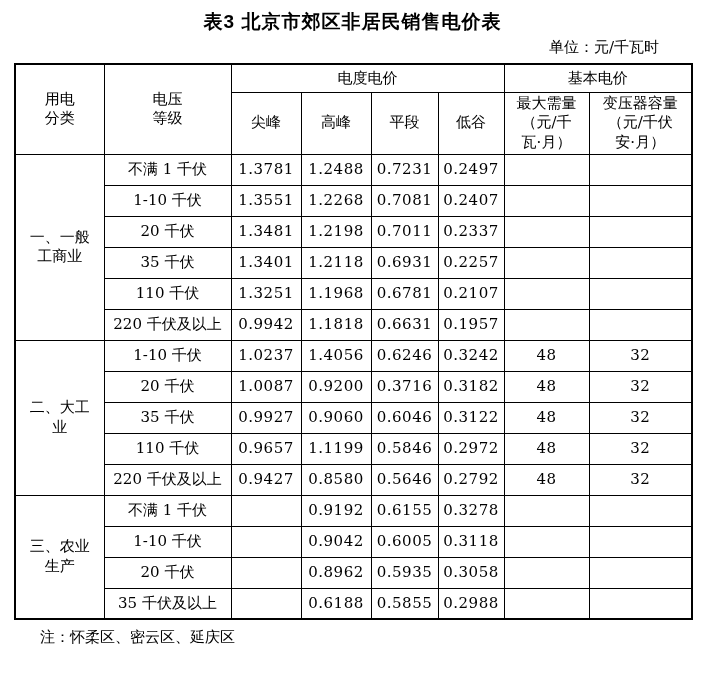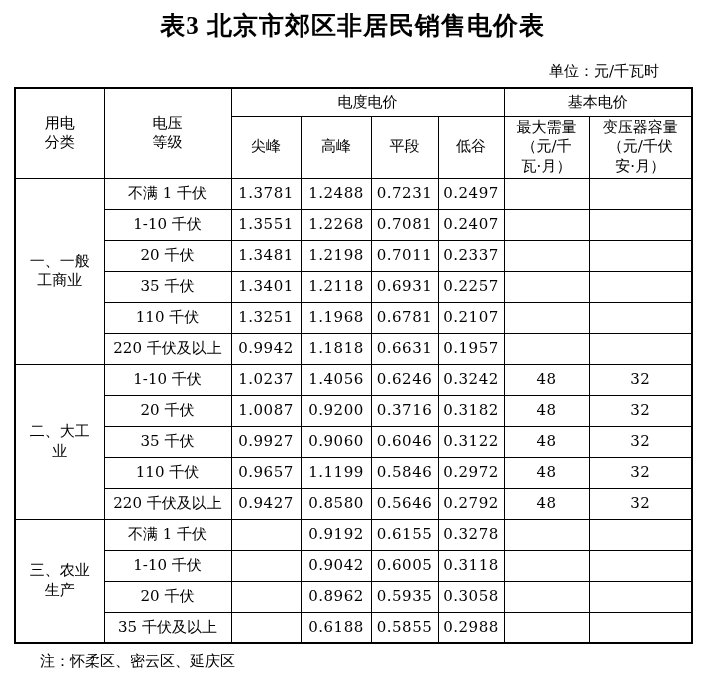--- a/index.html
+++ b/index.html
@@ -10,30 +10,30 @@
     font-family: "DejaVu Serif", "Liberation Serif", serif;
   }
   .page {
     width: 705px;
     height: 677px;
     position: relative;
     overflow: hidden;
   }
   .title {
     text-align: center;
-    font-family: Liberation Serif, serif;
+    font-family: Liberation Sans, sans-serif;
     font-weight: bold;
-    font-size: 25px;
+    font-size: 19px;
     padding-top: 9px;
     letter-spacing: 1px;
   }
   .unit-row {
     text-align: right;
     padding-right: 46px;
-    margin-top: 20px;
+    margin-top: 3px;
     font-size: 15px;
   }
   table.price-table {
     margin-left: 14px;
     margin-top: 6px;
     width: 677px;
     border-collapse: collapse;
     table-layout: fixed;
     border: 2px solid #000;
   }

